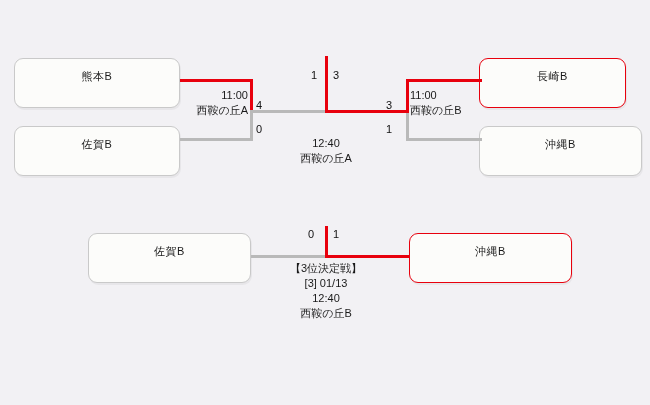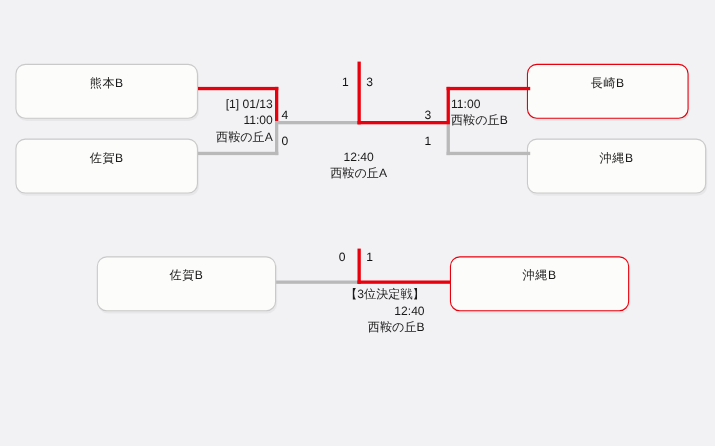--- a/index.html
+++ b/index.html
@@ -145,34 +145,34 @@
   <div class="score" style="left:386px; top:100px;">3</div>
   <div class="score" style="left:386px; top:124px;">1</div>
 
   <div class="score" style="left:311px; top:70px;">1</div>
   <div class="score" style="left:333px; top:70px;">3</div>
 
   <div class="score" style="left:308px; top:229px;">0</div>
   <div class="score" style="left:333px; top:229px;">1</div>
 
   <div class="match-info right-align" style="left:148px; top:88px; width:100px;">
-    <span class="row">[1] 01/13</span>
     <span class="row">11:00</span>
     <span class="row">西鞍の丘A</span>
   </div>
 
   <div class="match-info" style="left:410px; top:88px; width:100px;">
     <span class="row">11:00</span>
     <span class="row">西鞍の丘B</span>
   </div>
 
   <div class="match-info center-align" style="left:266px; top:136px; width:120px;">
     <span class="row">12:40</span>
     <span class="row">西鞍の丘A</span>
   </div>
 
-  <div class="match-info center-align" style="left:266px; top:261px; width:120px;text-align:right;">
+  <div class="match-info center-align" style="left:266px; top:261px; width:120px;">
     <span class="row">【3位決定戦】</span>
+    <span class="row">[3] 01/13</span>
     <span class="row">12:40</span>
     <span class="row">西鞍の丘B</span>
   </div>
 
 </div>
 
 </body></html>

